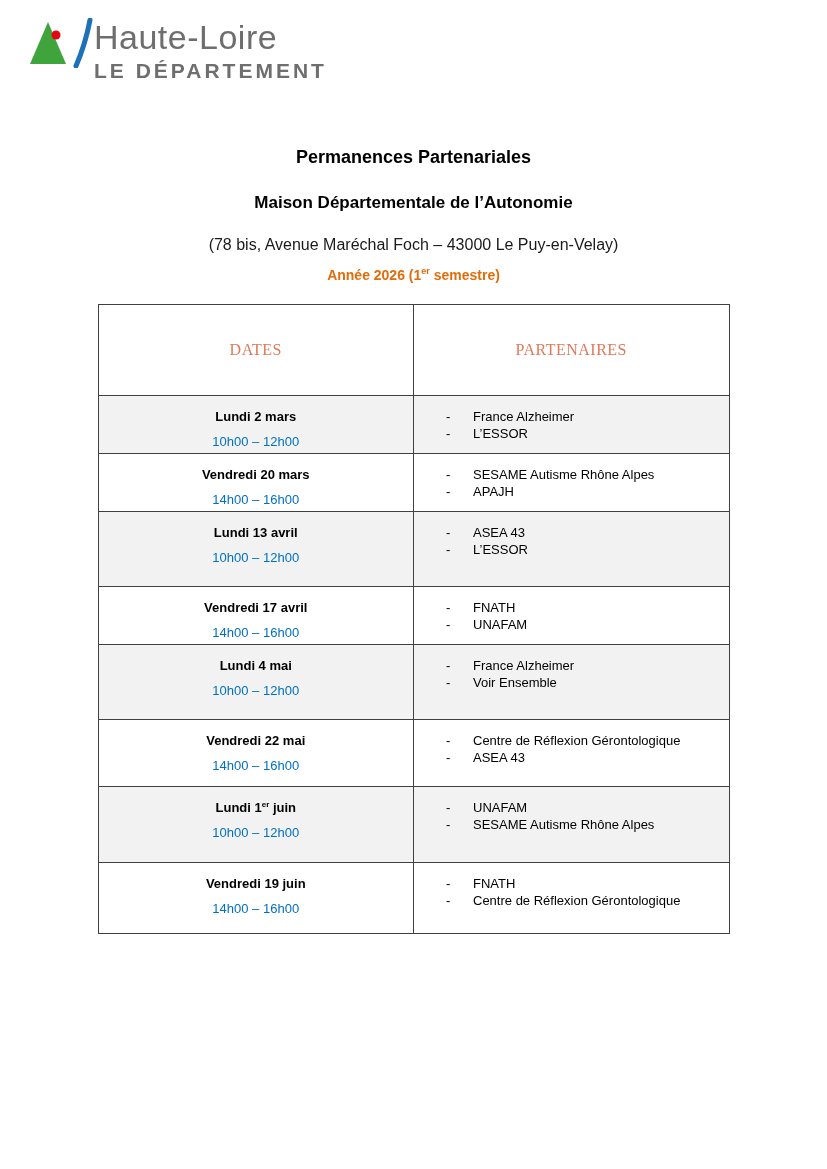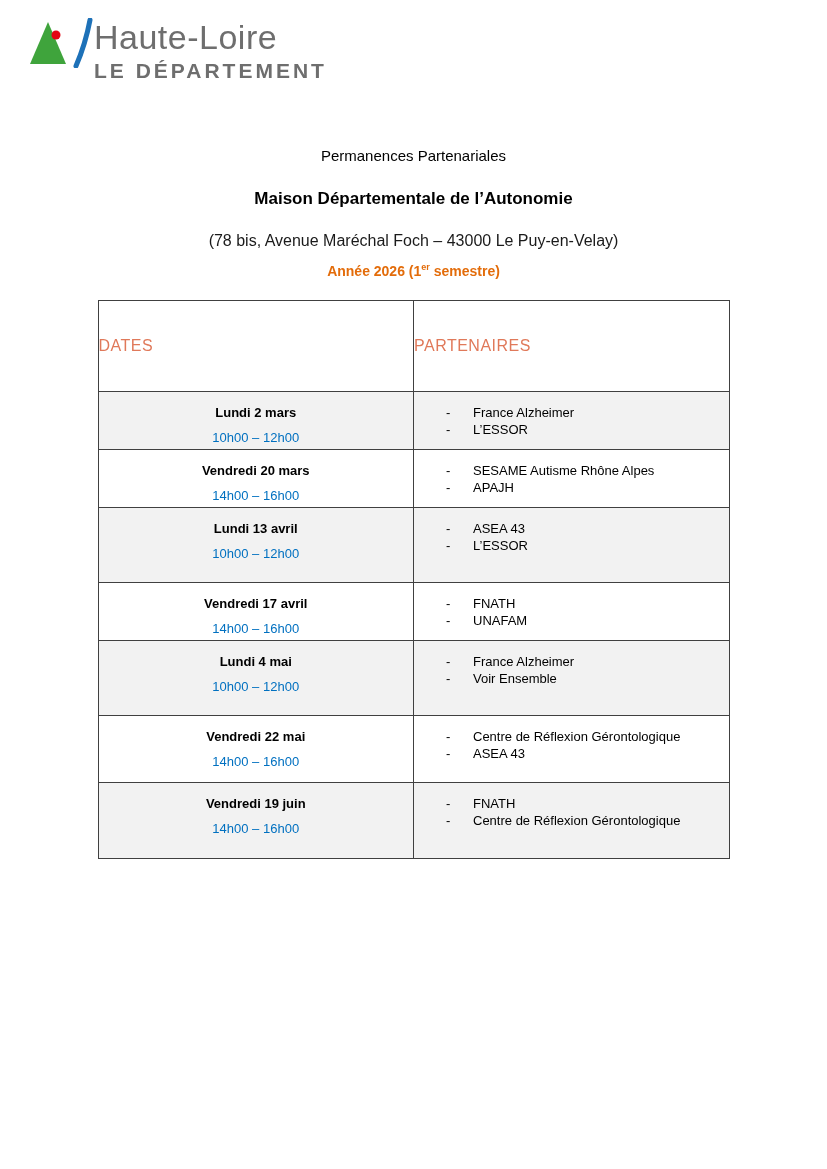--- a/index.html
+++ b/index.html
@@ -19,39 +19,39 @@
     font-size:34px; font-weight:500; line-height:1;
     color:var(--logo-gray, #6E6E6E); letter-spacing:0.5px;
   }
   .logo-subtitle {
     font-size:21px; font-weight:700; margin-top:5px;
     color:var(--logo-gray, #6E6E6E); letter-spacing:3px;
   }
 
   
   main { text-align:center; }
-  .title-main { font-size:15px; font-weight:400; margin-top:64px; }
+  .title-main { font-size:18px; font-weight:700; margin-top:64px; }
   .title-sub  { font-size:17px; font-weight:700; margin-top:25px; }
   .address    { font-size:16px; margin-top:23px; color:#1a1a1a; }
   .year {
     font-size:14px; font-weight:700; margin-top:12px;
     color:var(--year-orange, #E36C0A);
   }
   .year sup { font-size:9px; }
 
   
   table.schedule {
     width:632px; margin:21px auto 0;
     border-collapse:collapse; table-layout:fixed;
   }
   .schedule th, .schedule td { border:1px solid #404040; }
   .schedule th {
     height:91px; font-size:16px; font-weight:400;
     color:var(--header-coral, #E0795A); letter-spacing:0.5px;
-    text-align:left; vertical-align:middle;
+    text-align:center; vertical-align:middle;font-family:Liberation Serif, serif;
   }
   tbody tr { height:58px; }
   tbody tr:nth-child(odd) { background:var(--row-shade, #F2F2F2); }
   tbody tr:nth-child(3), tbody tr:nth-child(5) { height:75px; }
   tbody tr:nth-child(6) { height:67px; }
   tbody tr:nth-child(7) { height:76px; }
   tbody tr:nth-child(8) { height:71px; }
 
   td.date-cell { text-align:center; vertical-align:top; padding-top:13px; width:50%; }
   .row-date { font-size:13px; font-weight:700; }
@@ -200,20 +200,38 @@
                   <span>Centre de Réflexion Gérontologique</span>
                 </div>
                 <div class="partner-item">
                   <span class="dash">-</span>
                   <span>ASEA 43</span>
                 </div>
               </div>
     </td>
   </tr>
 
+  <tr>
+    <td class="date-cell">
+      <div class="row-date"><span>Lundi 1</span><sup>er</sup><span> juin</span></div>
+      <div class="row-time">10h00 – 12h00</div>
+    </td>
+    <td class="partners-cell">
+      <div class="partner-list">
+                <div class="partner-item">
+                  <span class="dash">-</span>
+                  <span>UNAFAM</span>
+                </div>
+                <div class="partner-item">
+                  <span class="dash">-</span>
+                  <span>SESAME Autisme Rhône Alpes</span>
+                </div>
+              </div>
+    </td>
+  </tr>
 
   <tr>
     <td class="date-cell">
       <div class="row-date"><span>Vendredi 19 juin</span><sup></sup><span></span></div>
       <div class="row-time">14h00 – 16h00</div>
     </td>
     <td class="partners-cell">
       <div class="partner-list">
                 <div class="partner-item">
                   <span class="dash">-</span>

